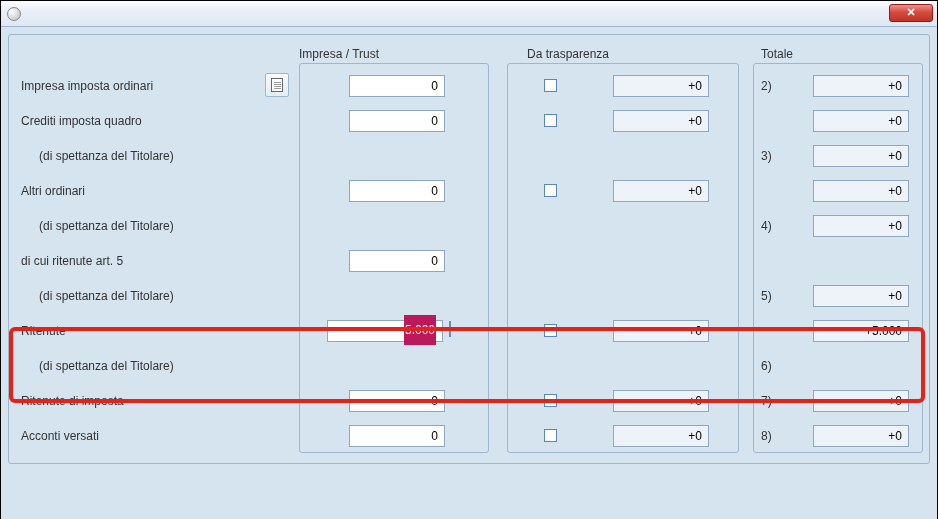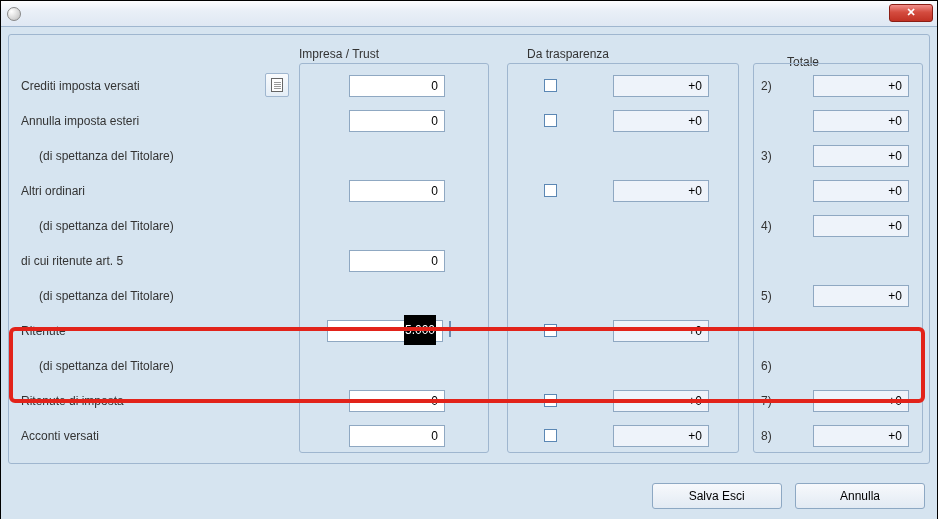--- a/index.html
+++ b/index.html
@@ -64,21 +64,21 @@
     height: 430px;
     border: 1px solid #9fb6cf;
     border-radius: 3px;
     background: #d6e4f0;
   }
 
   
   .col-label { position: absolute; top: 12px; font-size: 12px; color: #333; }
   .lbl-impresa { left: 290px; }
   .lbl-trasp   { left: 518px; }
-  .lbl-totale  { left: 778px; margin-top: 8px; }
+  .lbl-totale  { left: 752px; }
 
   .group {
     position: absolute;
     top: 28px;
     bottom: 10px;
     border: 1px solid #9fb6cf;
     border-radius: 3px;
   }
   .g-impresa { left: 290px; width: 190px; }
   .g-trasp   { left: 498px; width: 232px; }
@@ -104,21 +104,21 @@
   .sel-input {
     width: 96px;
     height: 22px;
     border: 1px solid #8fa8c2;
     background: #fff;
     text-align: right;
     padding: 2px 6px;
     font-size: 12px;
   }
   .sel-input span {
-    background: #000000;
+    background: #be185d;
     color: #fff;
     padding: 8px 1px;
   }
   .readonly {
     background: #eef3fa;
   }
   .chk {
     width: 13px;
     height: 13px;
     border: 1px solid #5b87b4;
@@ -189,31 +189,31 @@
     <div class="panel">
 
       <div class="col-label lbl-impresa">Impresa / Trust</div>
       <div class="col-label lbl-trasp">Da trasparenza</div>
       <div class="col-label lbl-totale">Totale</div>
 
       <div class="group g-impresa"></div>
       <div class="group g-trasp"></div>
       <div class="group g-totale"></div>
 
-      <div class="rowlabel" style="top:44px">Crediti imposta versati</div>
+      <div class="rowlabel" style="top:44px">Impresa imposta ordinari</div>
       <div class="btn-icon" style="left:256px;top:38px">
           <span class="doc-icon"></span>
         </div>
       <input class="num" style="position: absolute; left: 340px; top: 40px;" value="0">
       <span class="chk" style="position:absolute;left:535px;top:44px"></span>
       <input class="num readonly" style="position: absolute; left: 604px; top: 40px;" value="+0">
       <div class="totlabel" style="left:752px;top:44px">2)</div>
       <input class="num readonly" style="position: absolute; left: 804px; top: 40px;" value="+0">
 
-      <div class="rowlabel" style="top:79px">Annulla imposta esteri</div>
+      <div class="rowlabel" style="top:79px">Crediti imposta quadro</div>
       <input class="num" style="position: absolute; left: 340px; top: 75px;" value="0">
       <span class="chk" style="position:absolute;left:535px;top:79px"></span>
       <input class="num readonly" style="position: absolute; left: 604px; top: 75px;" value="+0">
       <input class="num readonly" style="position: absolute; left: 804px; top: 75px;" value="+0">
 
       <div class="rowlabel sub" style="top:114px">(di spettanza del Titolare)</div>
       <div class="totlabel" style="left:752px;top:114px">3)</div>
       <input class="num readonly" style="position: absolute; left: 804px; top: 110px;" value="+0">
 
       <div class="rowlabel" style="top:149px">Altri ordinari</div>
@@ -231,20 +231,21 @@
 
       <div class="rowlabel sub" style="top:254px">(di spettanza del Titolare)</div>
       <div class="totlabel" style="left:752px;top:254px">5)</div>
       <input class="num readonly" style="position: absolute; left: 804px; top: 250px;" value="+0">
 
       <div class="rowlabel" style="top:289px">Ritenute</div>
       <div class="sel-input" style="position:absolute;left:318px;top:285px;width:116px"><span>5.000</span></div>
       <span style="position:absolute;left:440px;top:287px"><span class="calc-icon"></span></span>
       <span class="chk" style="position:absolute;left:535px;top:289px"></span>
       <input class="num readonly" style="position: absolute; left: 604px; top: 285px;" value="+0">
+      <input class="num readonly" style="position: absolute; left: 804px; top: 285px;" value="+5.000">
 
       <div class="rowlabel sub" style="top:324px">(di spettanza del Titolare)</div>
       <div class="totlabel" style="left:752px;top:324px">6)</div>
 
       <div class="rowlabel" style="top:359px">Ritenute di imposta</div>
       <input class="num" style="position: absolute; left: 340px; top: 355px;" value="0">
       <span class="chk" style="position:absolute;left:535px;top:359px"></span>
       <input class="num readonly" style="position: absolute; left: 604px; top: 355px;" value="+0">
       <div class="totlabel" style="left:752px;top:359px">7)</div>
       <input class="num readonly" style="position: absolute; left: 804px; top: 355px;" value="+0">
@@ -252,18 +253,14 @@
       <div class="rowlabel" style="top:394px">Acconti versati</div>
       <input class="num" style="position: absolute; left: 340px; top: 390px;" value="0">
       <span class="chk" style="position:absolute;left:535px;top:394px"></span>
       <input class="num readonly" style="position: absolute; left: 604px; top: 390px;" value="+0">
       <div class="totlabel" style="left:752px;top:394px">8)</div>
       <input class="num readonly" style="position: absolute; left: 804px; top: 390px;" value="+0">
 
       <div class="highlight-box"></div>
     </div>
 
-    <div class="footer">
-      <button class="dlg-btn">Salva Esci</button>
-      <button class="dlg-btn">Annulla</button>
-    </div>
   </div>
 </div>
 
 </body></html>

